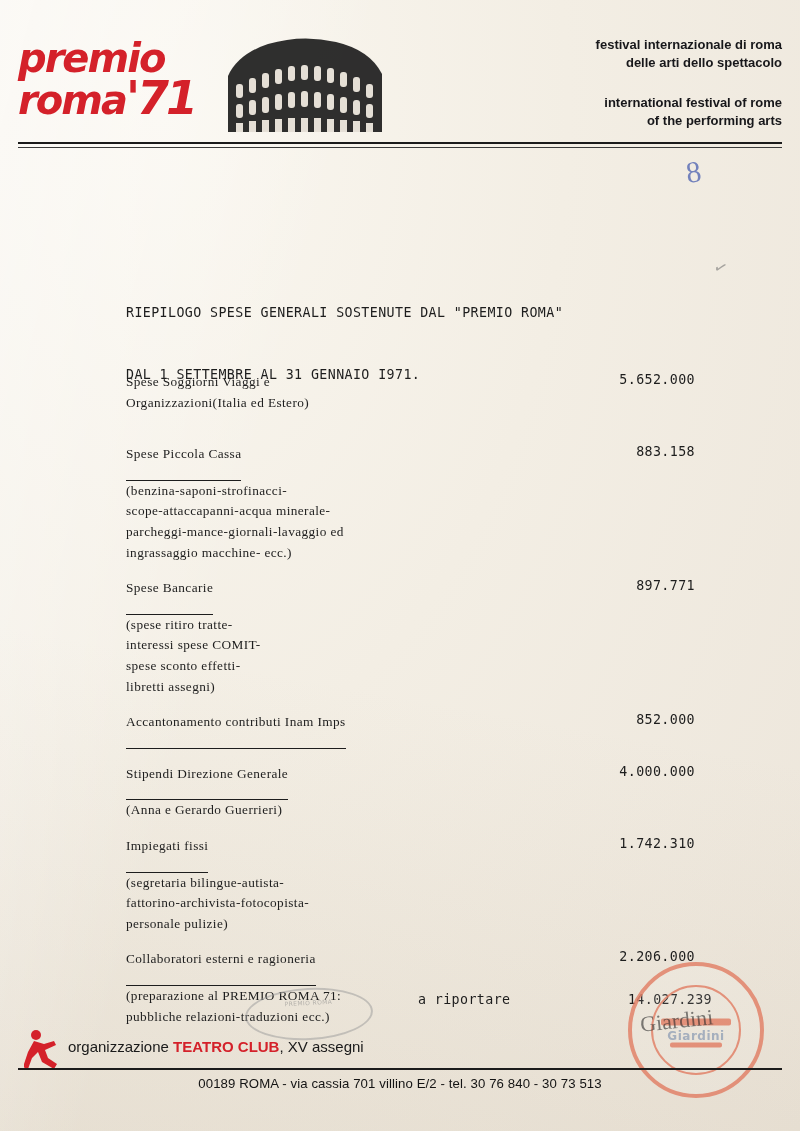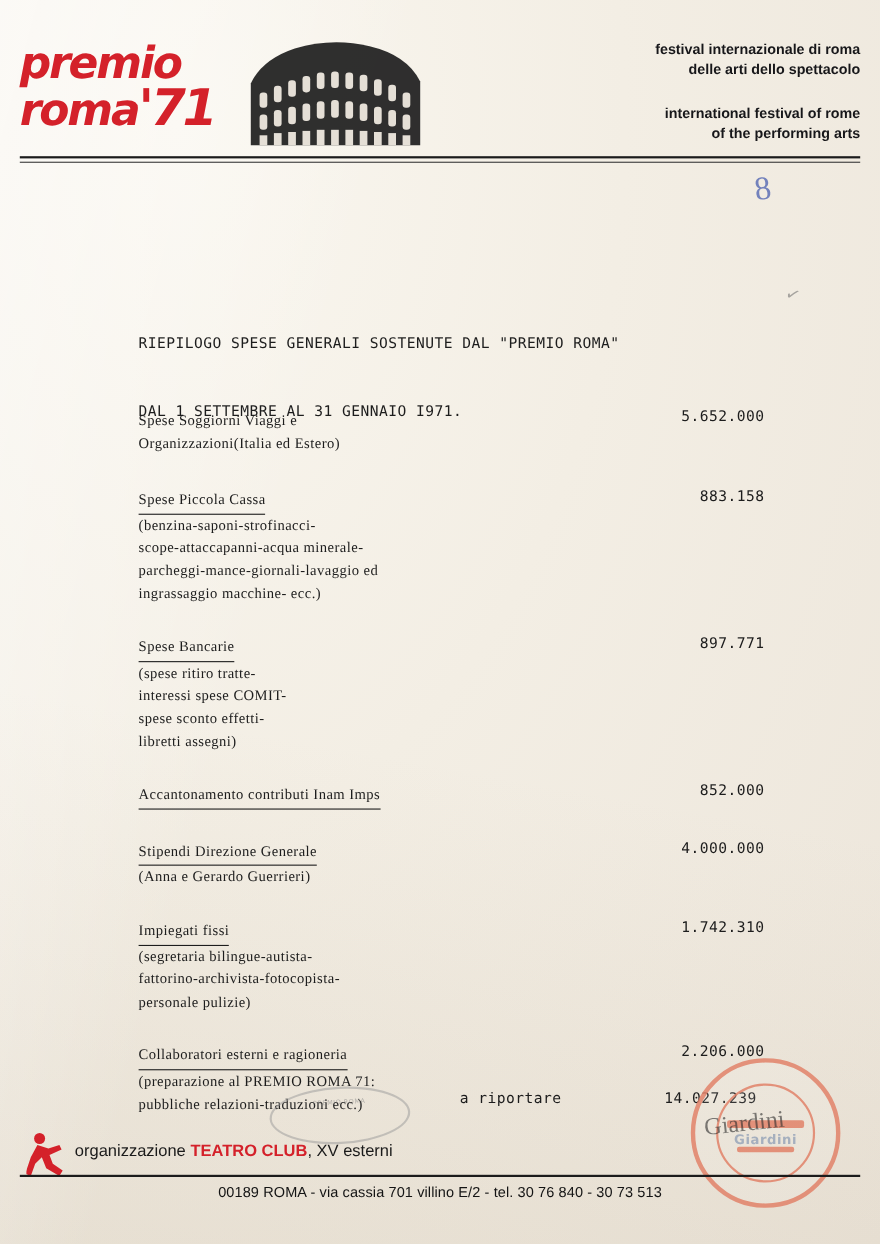--- a/index.html
+++ b/index.html
@@ -161,39 +161,39 @@
     right: 105px;
     top: 0;
     text-align: right;
     white-space: pre;
   }
   .entry .ln { white-space: pre; }
   .entry .ul {
     border-bottom: 1px solid #1d1d1d;
     display: inline-block;
     line-height: 1.25;
-    padding-bottom: 4px;
+    padding-bottom: 17px;
   }
 
   .total-row {
     position: absolute;
     left: 0;
     top: 992px;
     width: 800px;
   }
   .total-label {
     position: absolute;
     left: 374px;
     top: 0;
     white-space: pre;
     margin-left: 44px;
   }
   .total-amount {
     position: absolute;
-    right: 112px;
+    right: 88px;
     top: 0;
     text-align: center;
     white-space: pre;
   }
 
   
   .oval-stamp {
     position: absolute;
     left: 245px;
     top: 988px;
@@ -484,20 +484,20 @@
 
   <div class="footer">
     <svg class="runner" viewBox="0 0 40 44">
       <g fill="#d4212a">
         <circle cx="12" cy="7" r="5"></circle>
         <path d="M10 13 L20 16 L30 13 L32 17 L21 22 L24 30 L33 36 L30 41 L18 34 L14 24 L8 30 L4 41 L-1 39 L4 24 Z"></path>
       </g>
     </svg>
 
     <div class="org-line">
-      <span>organizzazione </span><span class="brand">TEATRO CLUB</span><span>, XV esterni</span>
+      <span>organizzazione </span><span class="brand">TEATRO CLUB</span><span>, XV assegni</span>
     </div>
 
     <div class="footer-rule"></div>
 
     <div class="addr">00189 ROMA - via cassia 701 villino E/2 - tel. 30 76 840 - 30 73 513</div>
   </div>
 </div>
 
 </body></html>

